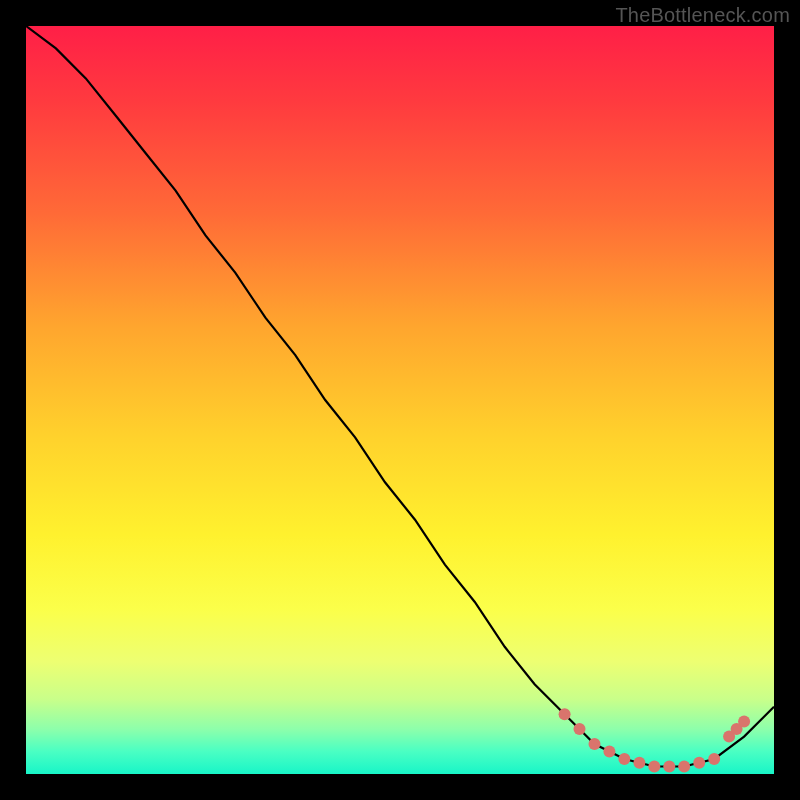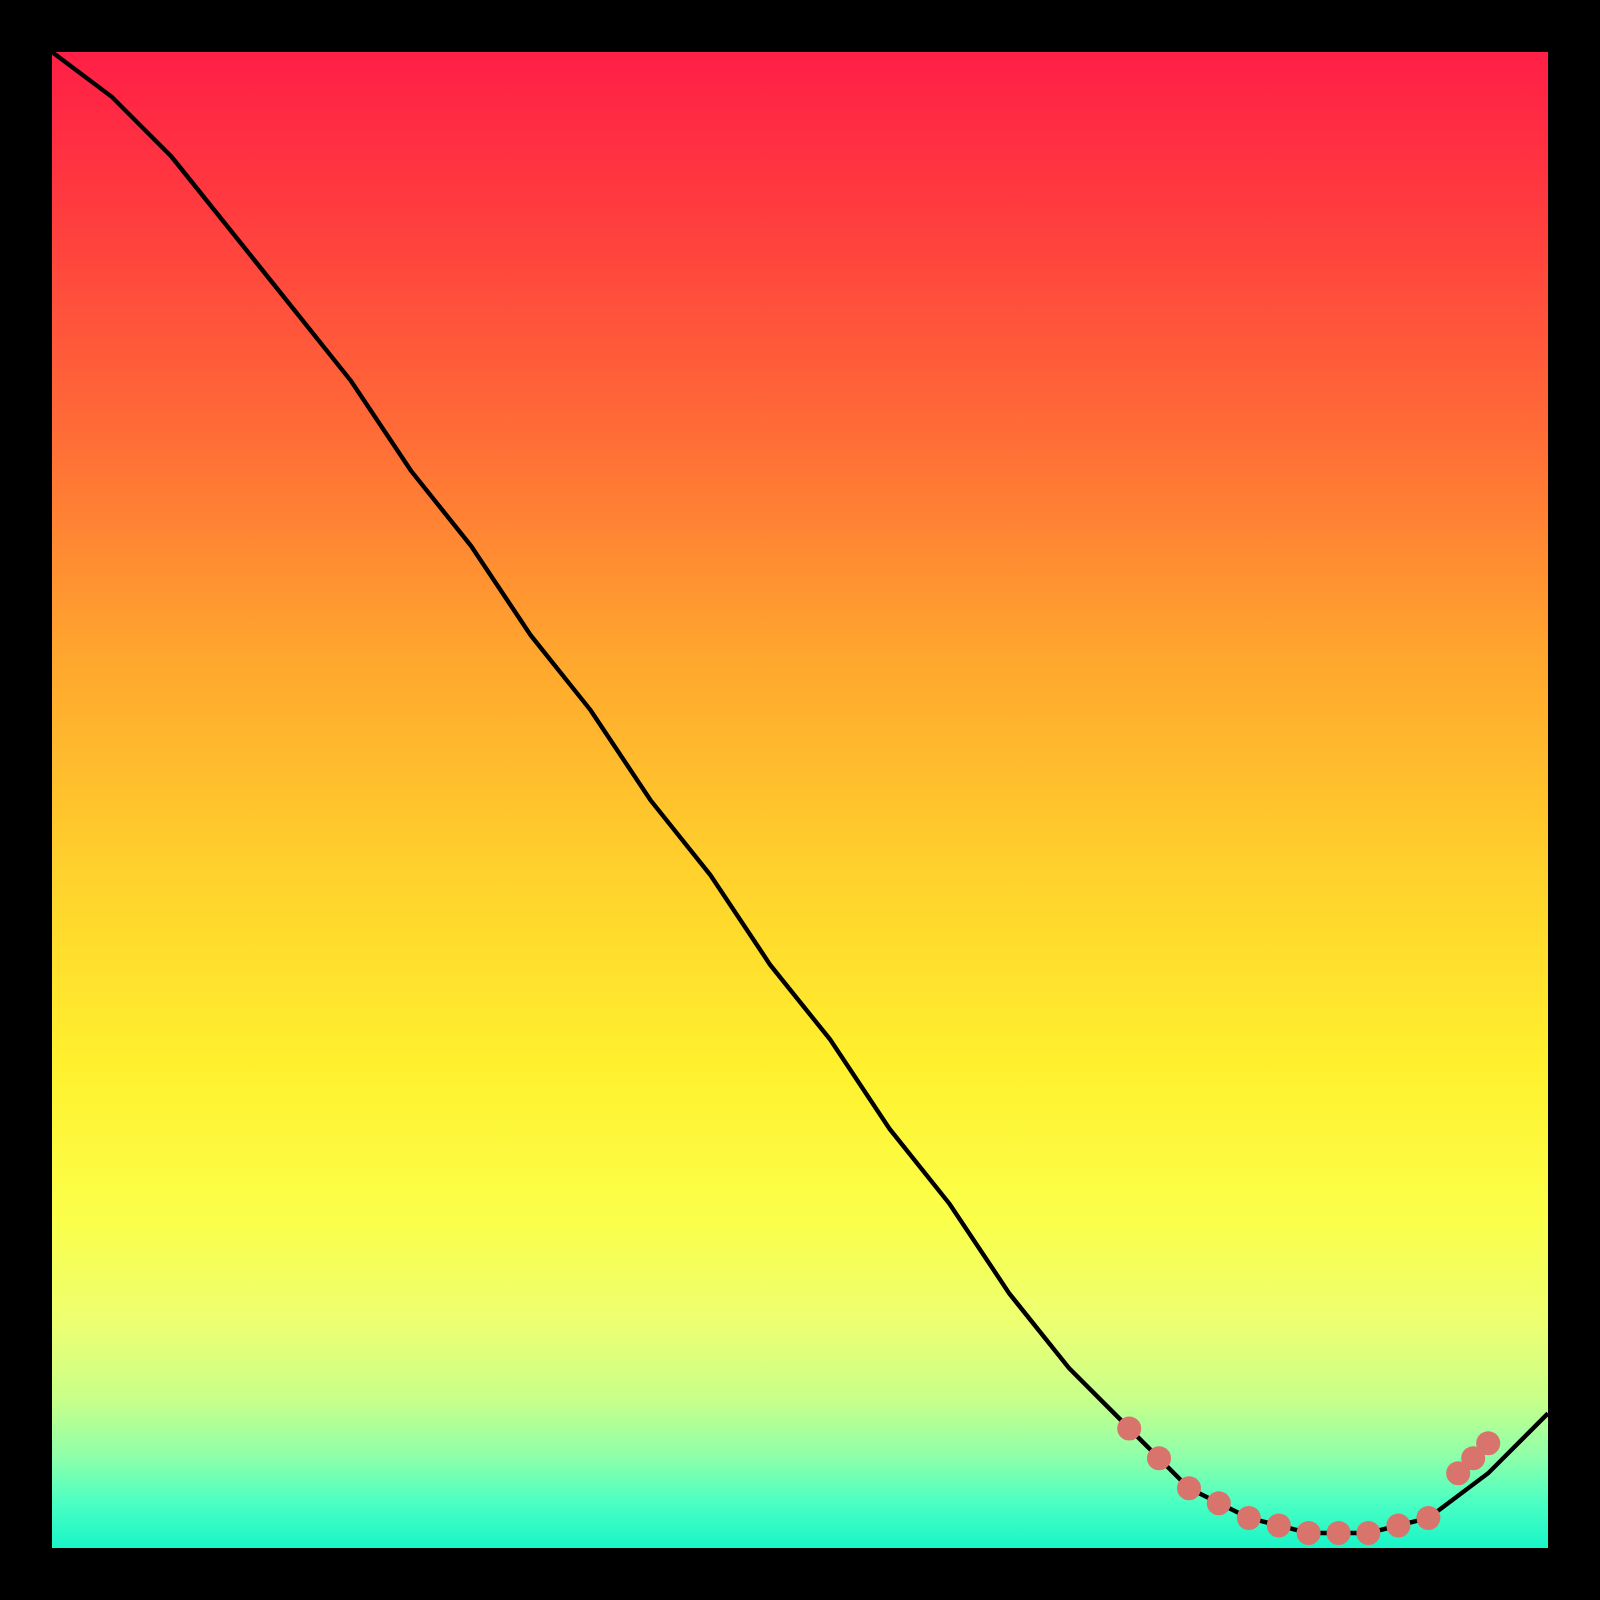--- a/index.html
+++ b/index.html
@@ -54,20 +54,21 @@
     left: 0;
     top: 0;
     width: 748px;
     height: 748px;
   }
 </style>
 </head>
 <body>
 
 <div class="frame">
+  <div class="watermark">TheBottleneck.com</div>
 
   <div class="plot-area">
     <svg class="curve" viewBox="0 0 748 748" preserveAspectRatio="none">
       <path id="curve-path" fill="none" stroke="#000" stroke-width="2.2" d="M0.0,0.0 L29.9,22.4 L59.8,52.4 L89.8,89.8 L119.7,127.2 L149.6,164.6 L179.5,209.4 L209.4,246.8 L239.4,291.7 L269.3,329.1 L299.2,374.0 L329.1,411.4 L359.0,456.3 L389.0,493.7 L418.9,538.6 L448.8,576.0 L478.7,620.8 L508.6,658.2 L538.6,688.2 L568.5,718.1 L598.4,733.0 L628.3,740.5 L658.2,740.5 L688.2,733.0 L718.1,710.6 L748.0,680.7"></path>
       <g id="markers">
           <circle cx="538.6" cy="688.2" r="6" fill="#d9746c"></circle>
           <circle cx="553.5" cy="703.1" r="6" fill="#d9746c"></circle>
           <circle cx="568.5" cy="718.1" r="6" fill="#d9746c"></circle>
           <circle cx="583.4" cy="725.6" r="6" fill="#d9746c"></circle>
           <circle cx="598.4" cy="733.0" r="6" fill="#d9746c"></circle>

